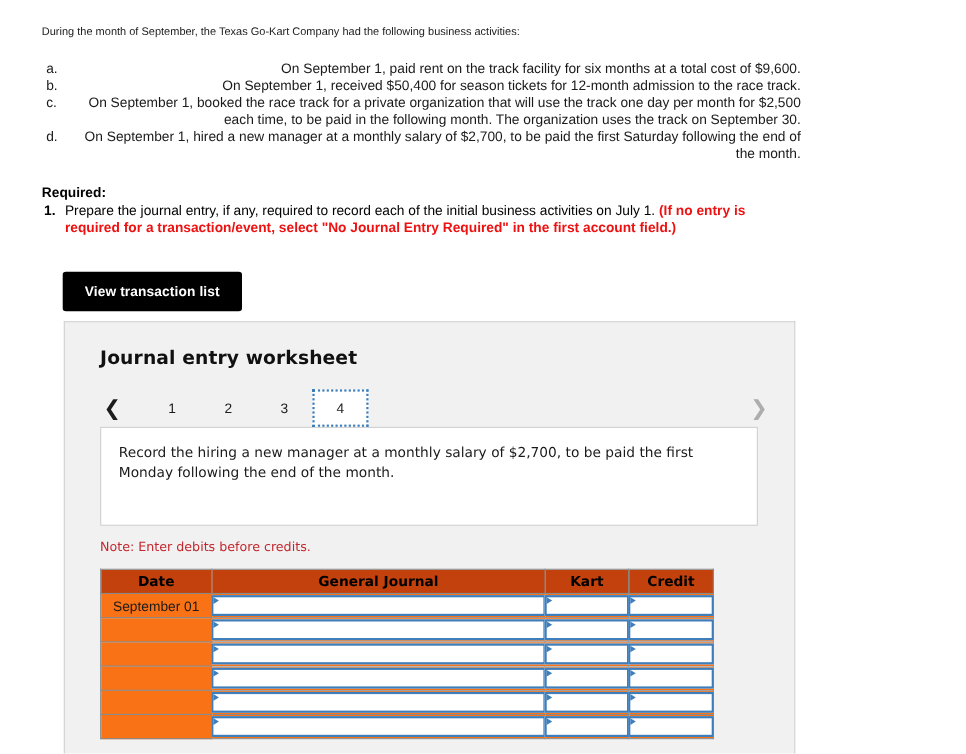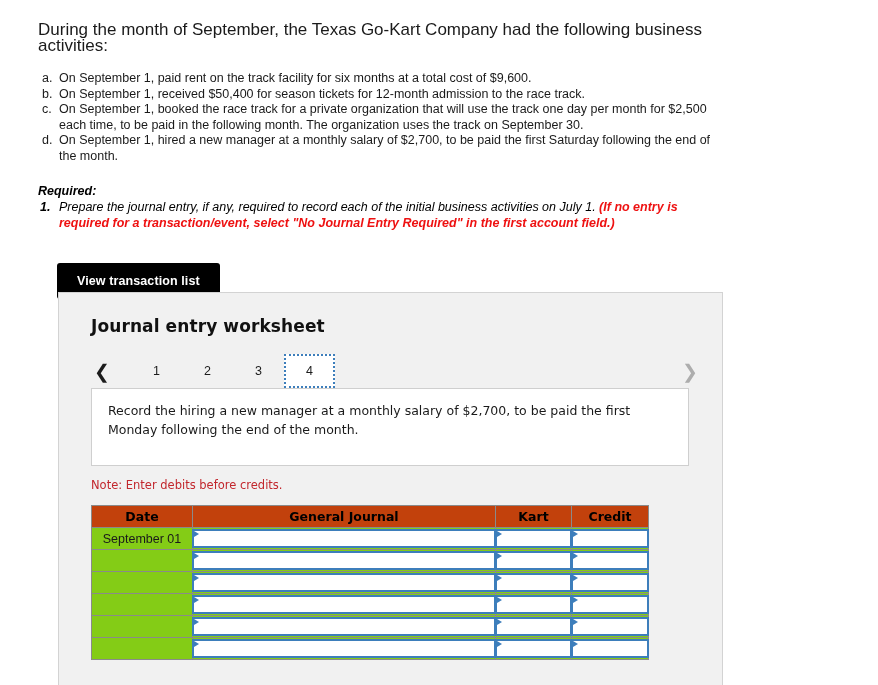--- a/index.html
+++ b/index.html
@@ -22,21 +22,21 @@
     height: 685px;
     background: #fff;
   }
   .content {
     position: absolute;
     left: 38px;
     top: 22px;
     width: 690px;
   }
   .intro {
-    font-size: 17px;
+    font-size: 10px;
     line-height: 16px;
     color: #1a1a1a;
     margin-bottom: 17px;
   }
   .activity-list {
     margin: 0 0 0 0;
     padding: 0;
     list-style: none;
   }
   .activity-row {
@@ -48,27 +48,27 @@
   }
   .activity-letter {
     width: 21px;
     flex: 0 0 21px;
     text-align: left;
     padding-left: 4px;
     box-sizing: border-box;
   }
   .activity-text {
     flex: 1 1 auto;
+    text-align: right;
   }
 
   .required-block {
     margin-top: 19px;
     font-size: 12.5px;
     line-height: 15.8px;
-    font-style: italic;
   }
   .required-label {
     font-weight: bold;
     color: #000;
   }
   .required-item {
     display: flex;
     align-items: flex-start;
     margin-top: 1px;
   }
@@ -165,21 +165,21 @@
   }
   .pager-tab.active {
     background: #ffffff;
     border: 2px dotted #3d7ebb;
     line-height: 30px;
   }
 
   .instruction-box {
     margin: 0 0 0 32px;
     width: 598px;
-    height: 78px;
+    height: 90px;
     background: #ffffff;
     border: 1px solid #cfcfcf;
     box-sizing: border-box;
     padding: 12px 16px;
     font-size: 12.5px;
     line-height: 19px;
     color: #1a1a1a;
     font-family: "DejaVu Sans", sans-serif;
   }
 
@@ -205,21 +205,21 @@
     font-weight: bold;
     color: #000;
     height: 21px;
     padding: 0;
     font-family: "DejaVu Sans", sans-serif;
   }
   .journal-table td {
     border: 1px solid #8a8a8a;
     height: 21px;
     padding: 0;
-    background: #84cc16;
+    background: #f97316;
   }
   .col-date   { width: 101px; }
   .col-gj     { width: 303px; }
   .col-debit  { width: 76px; }
   .col-credit { width: 77px; }
 
   .date-cell {
     font-size: 12.5px;
     color: #1a1a1a;
     text-align: center;

